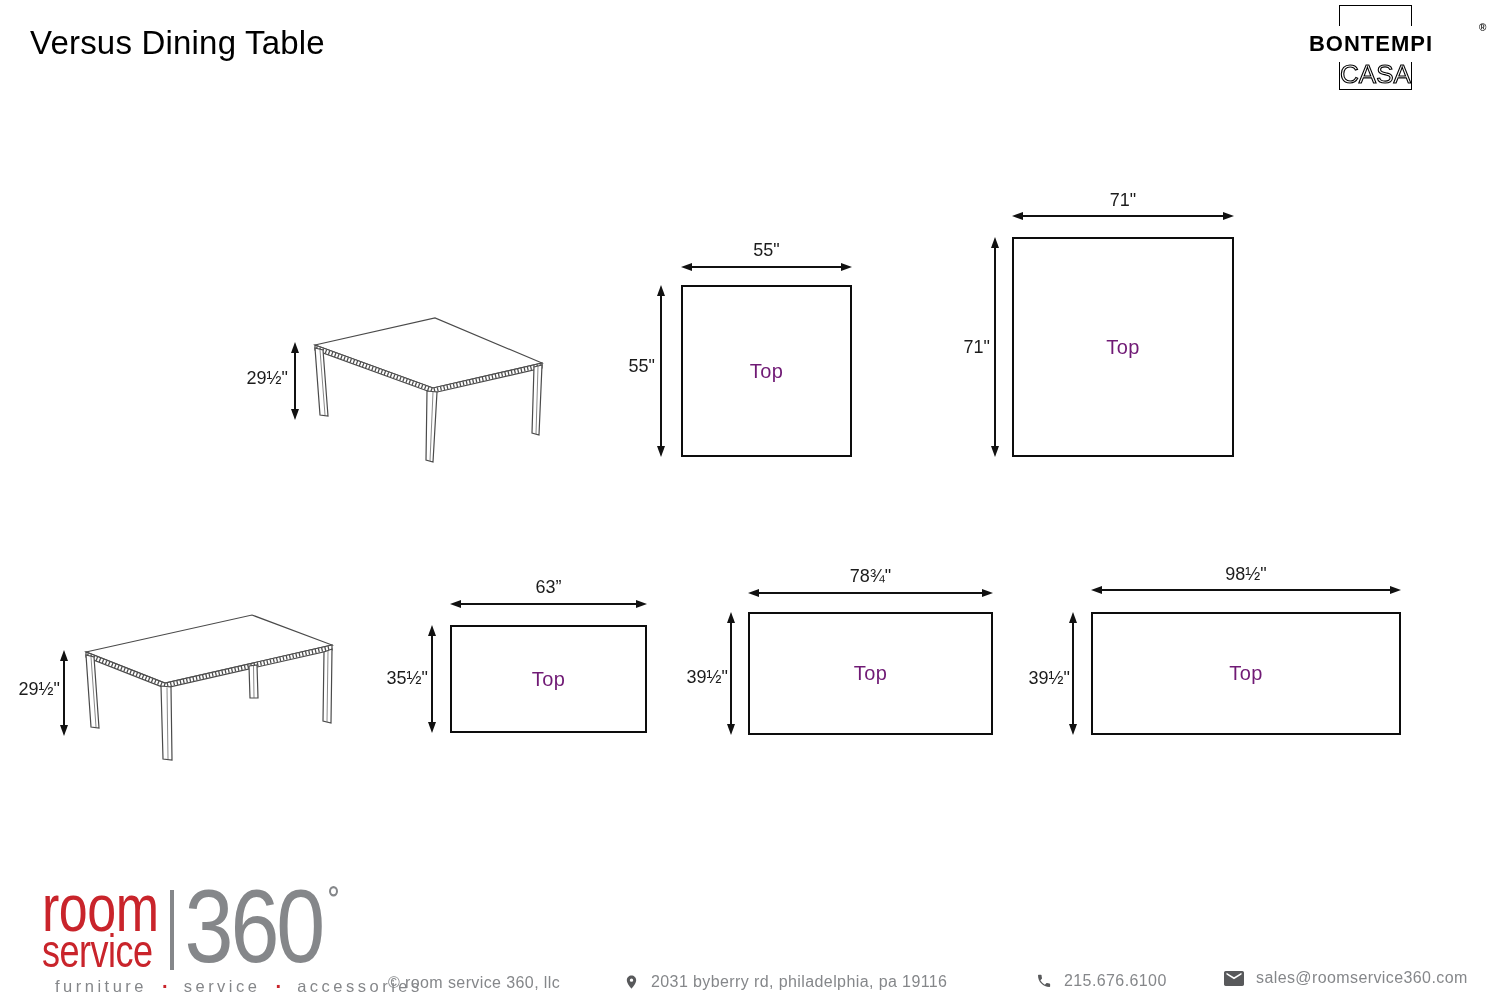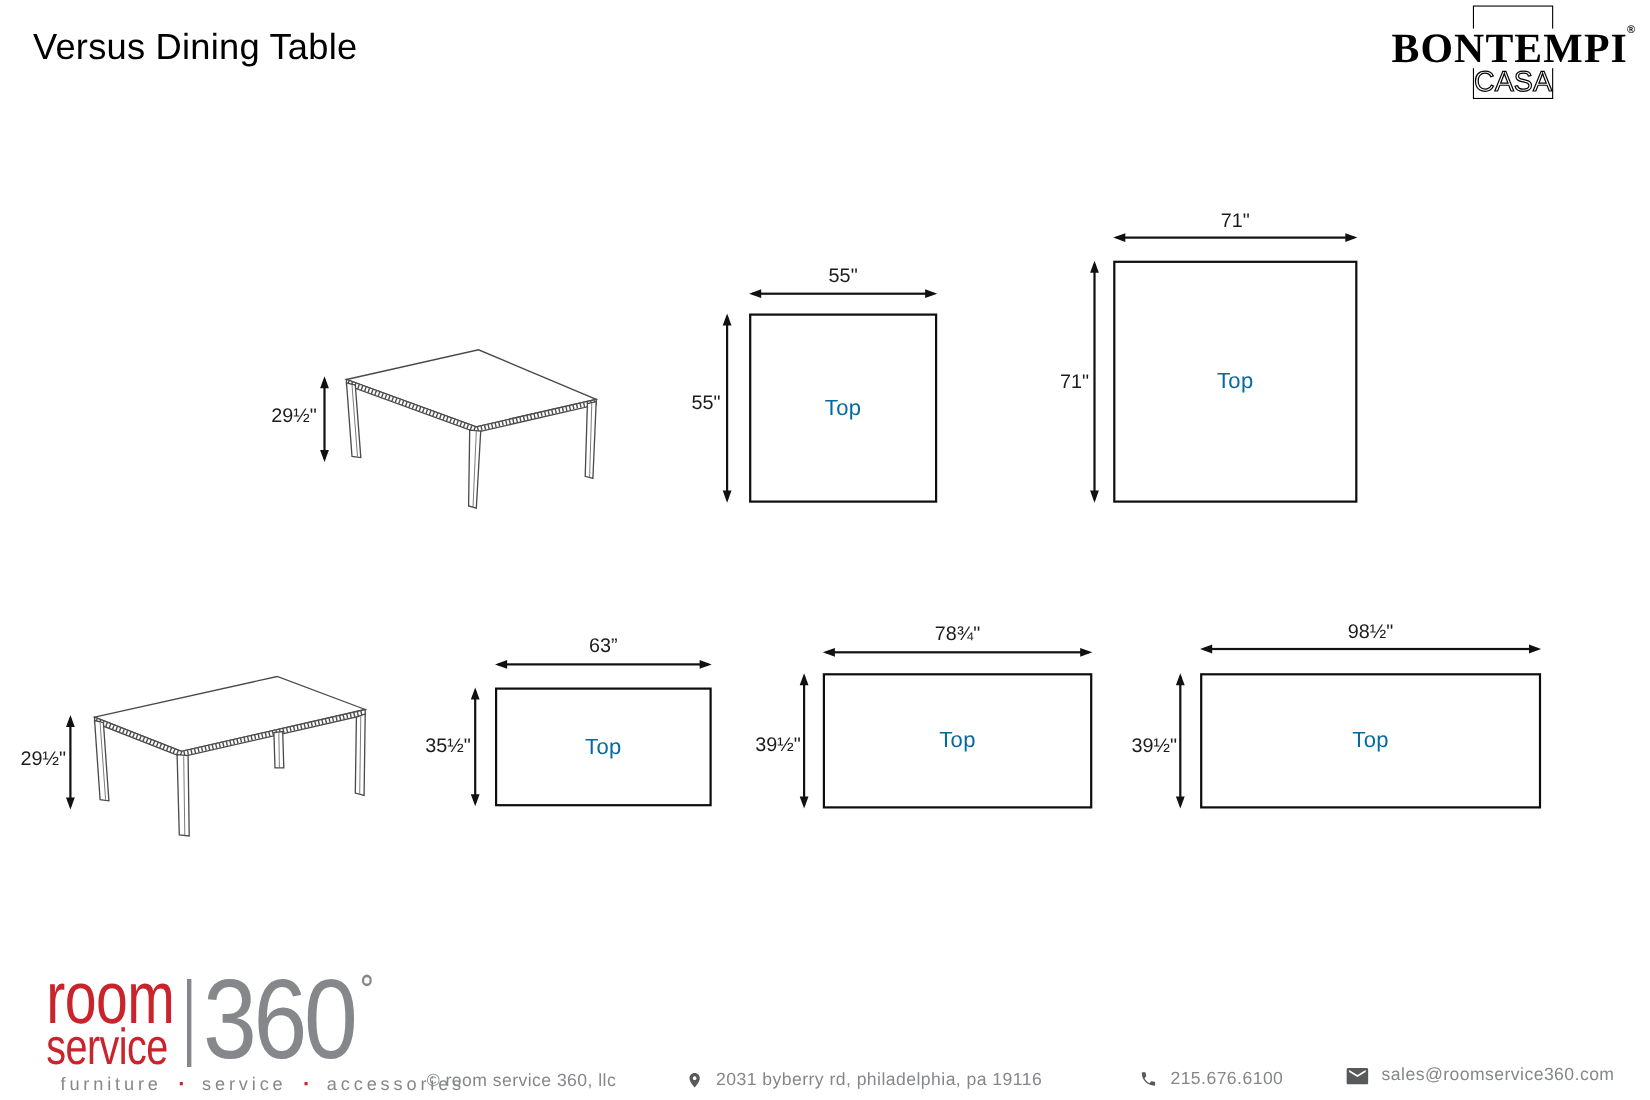--- a/index.html
+++ b/index.html
@@ -9,23 +9,23 @@
   .page { position:relative; width:1500px; height:1000px; background:#fff; }
 
   
   .page-title { position:absolute; left:30px; top:24px; font-size:33px;
                 font-weight:500; color:#000; letter-spacing:.2px; }
 
   .bontempi { position:absolute; left:1263px; top:2px; width:228px; height:96px; }
   .bontempi-frame { position:absolute; left:76px; top:3px; width:73px; height:85px;
                     border:1.6px solid #000; }
   .bontempi-wordmark { position:absolute; left:2px; top:24px; width:212px;
-                       text-align:center; font-size:38px; font-weight:800;
+                       text-align:center; font-size:22px; font-weight:800;
                        letter-spacing:1px; background:#fff; line-height:36px;
-                       color:#000; font-stretch:condensed;font-family:Liberation Serif, serif; }
+                       color:#000; font-stretch:condensed; }
   .bontempi-reg { position:absolute; left:216px; top:20px; font-size:10px; font-weight:700; }
   .bontempi-casa { position:absolute; left:76px; top:58px; width:73px; text-align:center;
                    font-size:26px; line-height:28px; font-weight:400; letter-spacing:0;
                    color:#fff; -webkit-text-stroke:1.1px #000; }
   @supports not (-webkit-text-stroke: 1px #000) { .bontempi-casa { color:#111; } }
 
   
   .arrow-h { position:absolute; height:14px; }
   .arrow-h .shaft { position:absolute; left:3px; right:3px; top:6.2px; height:1.4px; background:#111; }
   .arrow-h::before { content:""; position:absolute; left:0; top:3px;
@@ -37,21 +37,21 @@
   .arrow-v .shaft { position:absolute; top:3px; bottom:3px; left:6.2px; width:1.4px; background:#111; }
   .arrow-v::before { content:""; position:absolute; top:0; left:3px;
     border-left:4px solid transparent; border-right:4px solid transparent; border-bottom:11px solid #111; }
   .arrow-v::after { content:""; position:absolute; bottom:0; left:3px;
     border-left:4px solid transparent; border-right:4px solid transparent; border-top:11px solid #111; }
 
   
   .diagram { position:absolute; }
   .diagram .box { position:absolute; border:2.6px solid #0d0d0d; background:#fff;
                   display:flex; align-items:center; justify-content:center; }
-  .diagram .top-label { font-size:20px; color:#0369a1; letter-spacing:.4px; }
+  .diagram .top-label { font-size:20px; color:#701a75; letter-spacing:.4px; }
   .dim-label { position:absolute; font-size:18px; color:#1c1c1c; line-height:20px; }
   .w-label { text-align:center; }
   .h-label { text-align:right; }
 
   .d1 { left:620px; top:240px; width:245px; height:230px; }
   .d1 .w-label  { left:61px;  top:0;     width:171px; }
   .d1 .arrow-h  { left:61px;  top:20px;  width:171px; }
   .d1 .h-label  { left:0;     top:116px; width:35px; }
   .d1 .arrow-v  { left:34px;  top:45px;  height:172px; }
   .d1 .box      { left:61px;  top:45px;  width:171px; height:172px; }

